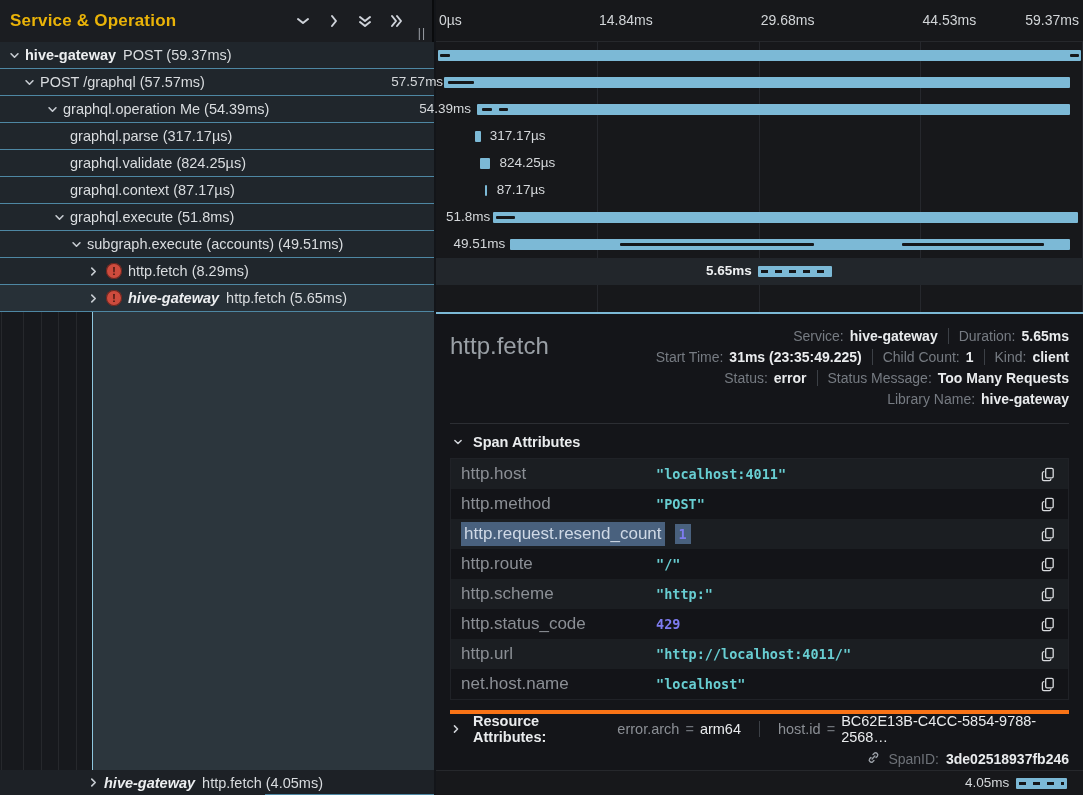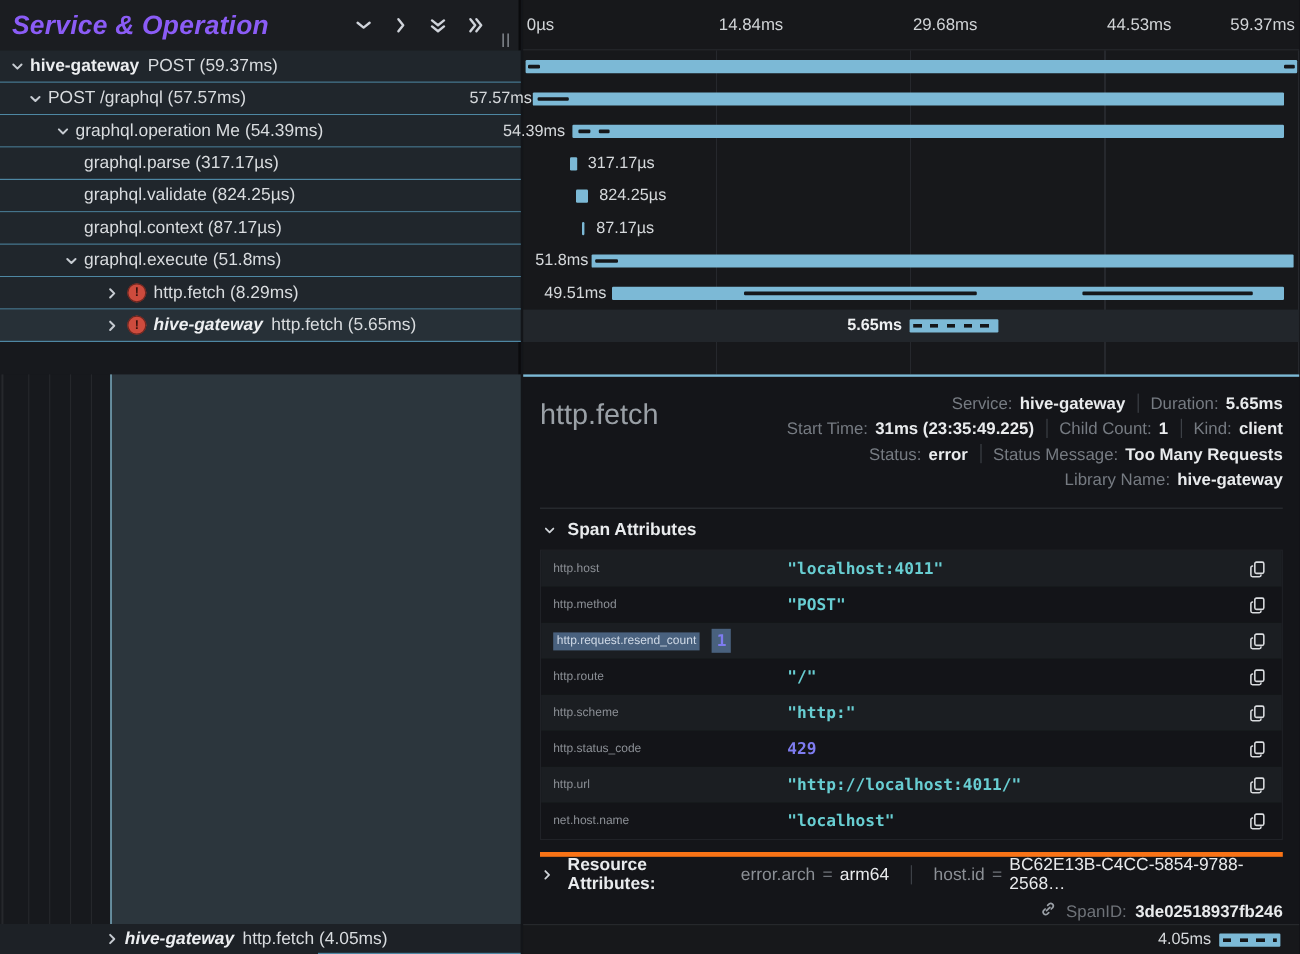--- a/index.html
+++ b/index.html
@@ -5,21 +5,21 @@
   * { margin:0; padding:0; box-sizing:border-box; }
   html,body { background:#131519; }
   .app {
     position:relative; width:1083px; height:795px; overflow:hidden;
     background:#131519; font-family:"Liberation Sans", sans-serif;
     color:#dadde0; -webkit-font-smoothing:antialiased;
   }
   
   .left { position:absolute; left:0; top:0; width:434px; height:795px; border-right:2px solid #0a0b0d; background:#17191d; }
   .left-header { position:relative; height:42px; background:#1b1d21; display:flex; align-items:center; padding:0 10px; }
-  .left-title { font-size:22px; font-weight:bold; color:#8b5cf6; letter-spacing:.2px;font-style:italic; }
+  .left-title { font-size:17px; font-weight:bold; color:#eab308; letter-spacing:.2px; }
   .hdr-icons { margin-left:auto; display:flex; gap:15px; align-items:center; padding-right:18px; }
   .hdr-icons svg { display:block; }
   .resize-handle { position:absolute; right:6px; bottom:2px; color:#9ba0a7; font-size:12px; letter-spacing:1px; }
   .tree { position:absolute; top:42px; left:0; width:434px; }
   .trow {
     position:relative; height:27px; display:flex; align-items:center;
     background:#20262c; border-bottom:1px solid #4e87a3;
     font-size:14.5px; color:#d9dcdf; white-space:nowrap; overflow:hidden;
   }
   .trow.selected { background:#273037; }
@@ -85,21 +85,21 @@
   .m-label { color:#767b82; }
   .m-val { color:#e9ebed; font-weight:bold; }
   .m-sep { width:1px; height:16px; background:#3c4046; margin:0 10px; }
   .d-hr { height:1px; background:#2c2e33; margin-top:16px; }
   .attr-head { display:flex; align-items:center; gap:7px; height:32px; margin-top:2px; font-size:14.5px; font-weight:bold; color:#e9ebed; }
   .attr-head .chev { margin:0; color:#cfd3d8; }
   .attr-table { border:1px solid #202227; }
   .arow { height:30px; display:flex; align-items:center; padding:0 12px 0 10px; }
   .arow.odd { background:#1b1e22; }
   .arow.even { background:#131418; }
-  .akey { width:195px; flex:0 0 195px; font-size:10px; color:#8b8f95; }
+  .akey { width:195px; flex:0 0 195px; font-size:17px; color:#8b8f95; }
   .akey.hl { background:#49617e; color:#cfd9e6; width:auto; flex:0 0 auto; margin-right:0; padding:2px 3px; }
   .akey-spacer { flex:0 0 10px; }
   .aval { font-family:"DejaVu Sans Mono", monospace; font-size:13.5px; font-weight:bold; color:#68ced2; }
   .aval.num { color:#7e7cf0; }
   .aval.hl { background:#49617e; padding:2px 4px; }
   .acopy { margin-left:auto; color:#d9dbde; display:flex; }
   .res-row { display:flex; align-items:center; gap:8px; height:34px; margin-top:10px; border-top:4px solid #f97316; font-size:14.5px; }
   .res-label { font-weight:bold; color:#e9ebed; }
   .res-kv { display:flex; gap:6px; align-items:center; }
   .res-key { color:#8b8f95; }
@@ -185,20 +185,28 @@
         <span>graphql.context (87.17µs)</span>
       </div>
       <div class="trow lvl3">
         <span class="chev">
             <svg width="11" height="11" viewBox="0 0 16 16">
               <path d="M3 5.5l5 5 5-5" fill="none" stroke="#c6cbd1" stroke-width="2.4" stroke-linecap="round" stroke-linejoin="round"></path>
             </svg>
           </span>
         <span>graphql.execute (51.8ms)</span>
       </div>
+      <div class="trow lvl4">
+        <span class="chev">
+            <svg width="11" height="11" viewBox="0 0 16 16">
+              <path d="M3 5.5l5 5 5-5" fill="none" stroke="#c6cbd1" stroke-width="2.4" stroke-linecap="round" stroke-linejoin="round"></path>
+            </svg>
+          </span>
+        <span>subgraph.execute (accounts) (49.51ms)</span>
+      </div>
       <div class="trow lvl5">
         <span class="chev">
             <svg width="11" height="11" viewBox="0 0 16 16">
               <path d="M5.5 3l5 5-5 5" fill="none" stroke="#c6cbd1" stroke-width="2.4" stroke-linecap="round" stroke-linejoin="round"></path>
             </svg>
           </span>
         <span class="err-icon">!</span>
         <span>http.fetch (8.29ms)</span>
       </div>
       <div class="trow lvl5 selected">

